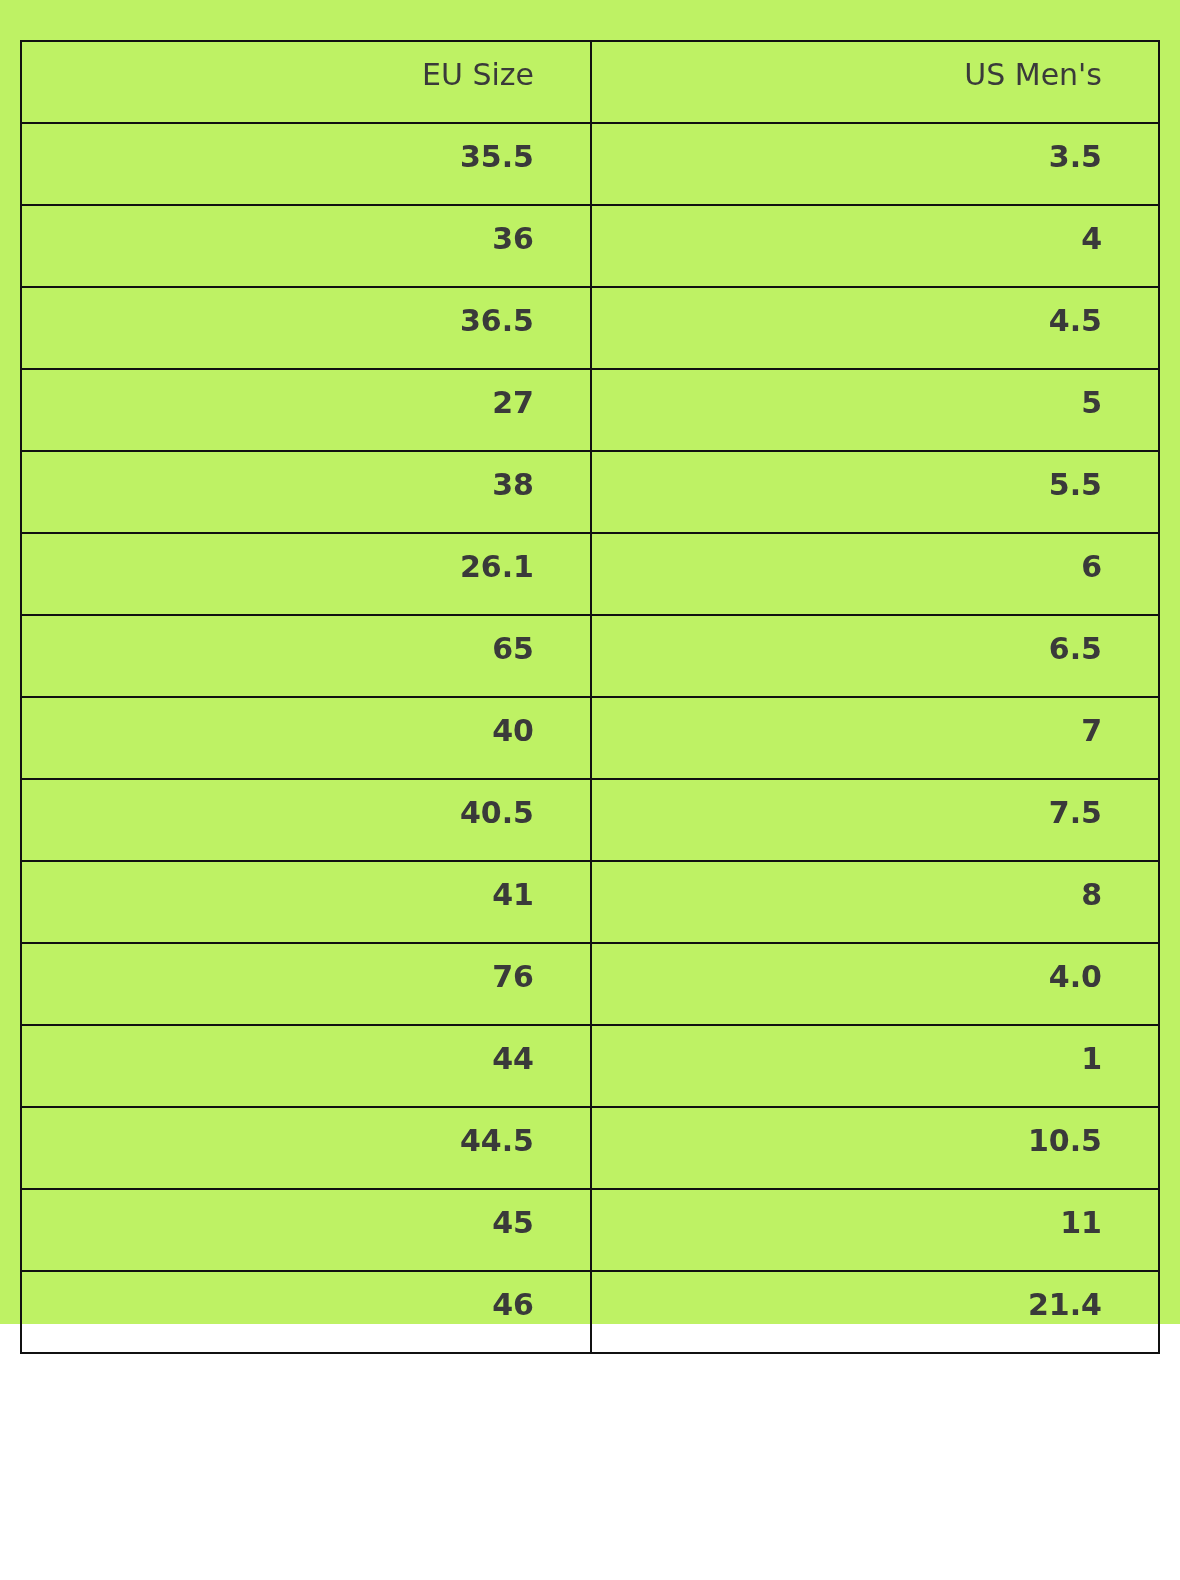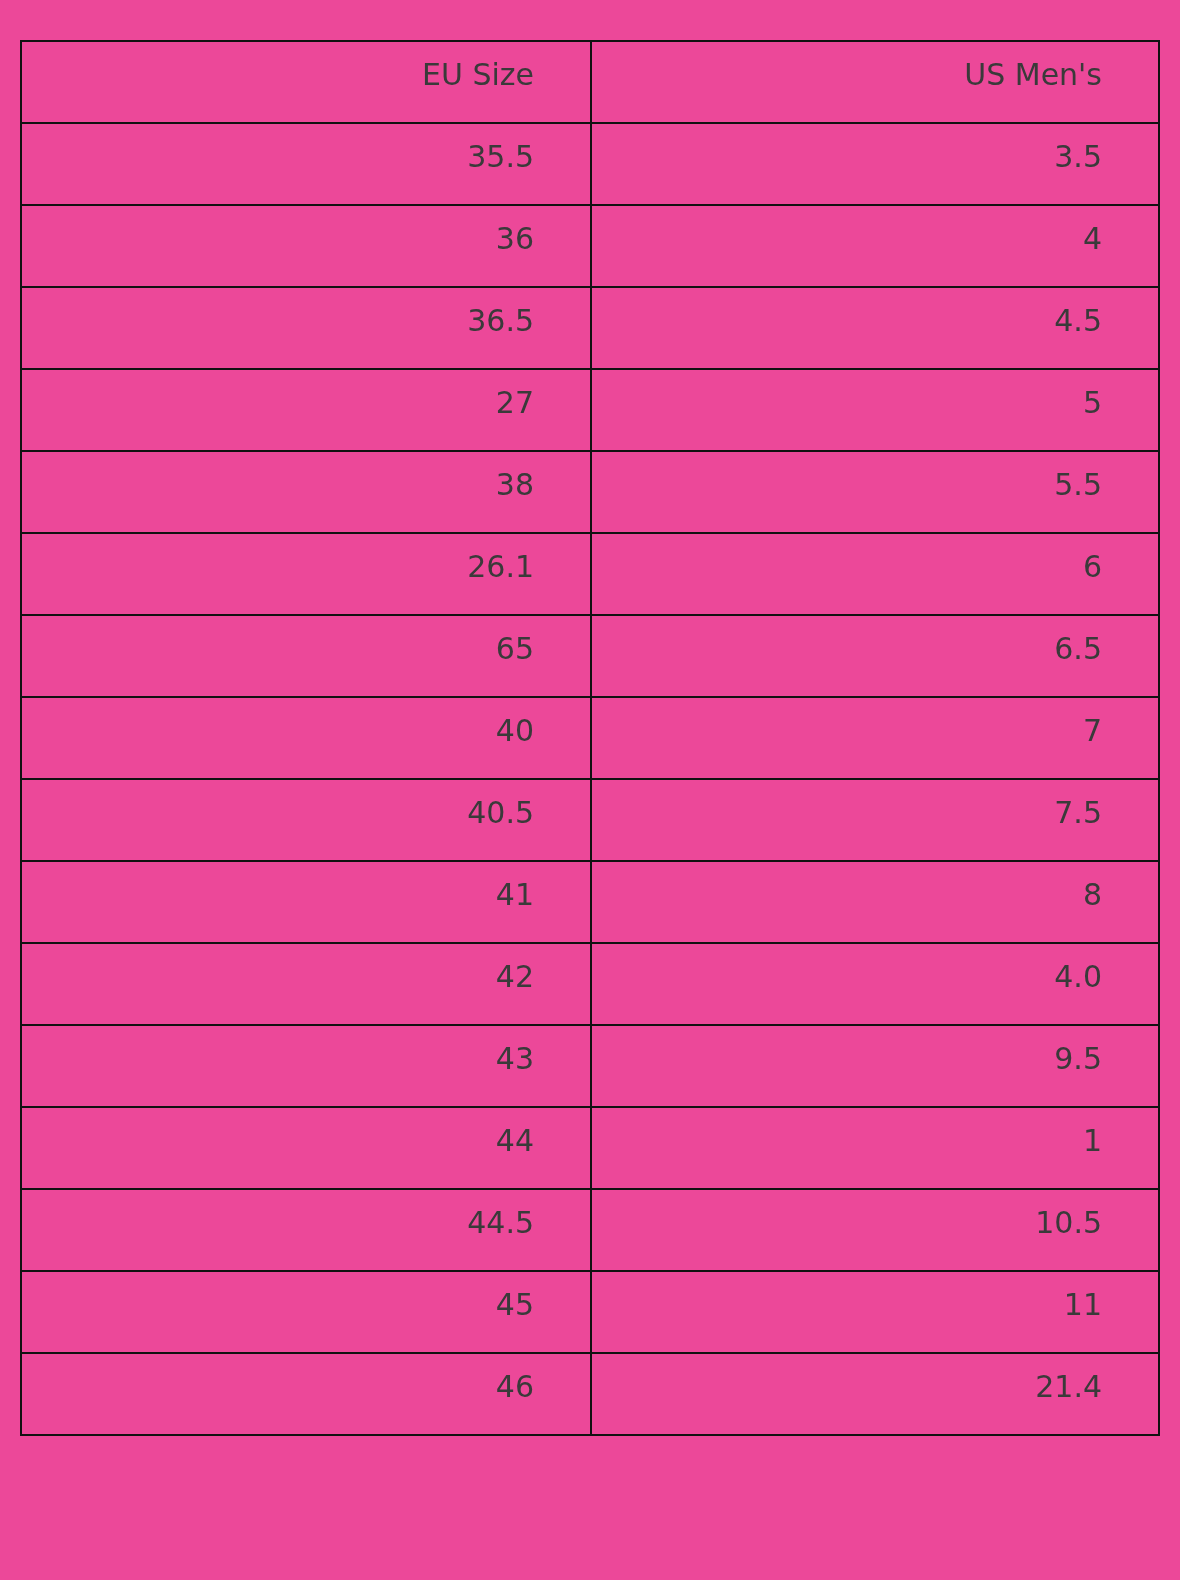--- a/index.html
+++ b/index.html
@@ -10,22 +10,22 @@
   body {
     width: 1180px;
     height: 1580px;
     font-family: "DejaVu Sans", sans-serif;
     overflow: hidden;
   }
 
   .sheet {
     position: relative;
     width: 1180px;
-    height: 1580px;
-    background: #ec4899;
+    height: 1324px;
+    background: #bef264;
   }
 
   
   .size-table {
     position: absolute;
     left: 20px;
     top: 40px;
     width: 1138px;
     border-collapse: collapse;
     table-layout: fixed;
@@ -37,21 +37,21 @@
   .size-table th,
   .size-table td {
     border: 2px solid #111111;
     height: 82px;
     box-sizing: border-box;
     text-align: right;
     vertical-align: top;
     padding: 18px 56px 0 20px;
     font-size: 30px;
     line-height: 1.0;
-    font-weight: 400;
+    font-weight: 700;
     color: #3a3a3a;
     white-space: nowrap;
   }
 
   .size-table th {
     font-weight: 400;
   }
 </style>
 </head>
 <body>
@@ -104,26 +104,22 @@
         </tr>
         <tr>
           <td>40.5</td>
           <td>7.5</td>
         </tr>
         <tr>
           <td>41</td>
           <td>8</td>
         </tr>
         <tr>
-          <td>42</td>
+          <td>76</td>
           <td>4.0</td>
-        </tr>
-        <tr>
-          <td>43</td>
-          <td>9.5</td>
         </tr>
         <tr>
           <td>44</td>
           <td>1</td>
         </tr>
         <tr>
           <td>44.5</td>
           <td>10.5</td>
         </tr>
         <tr>

